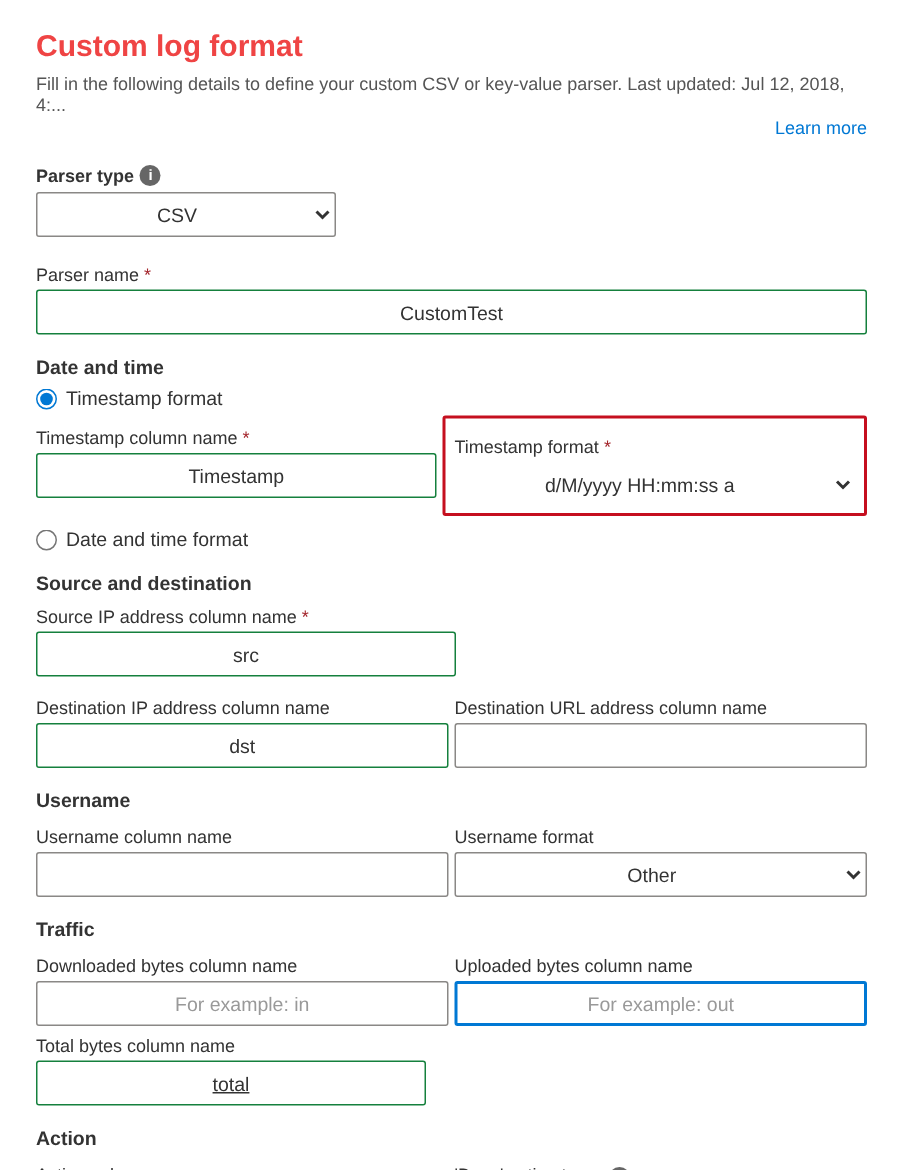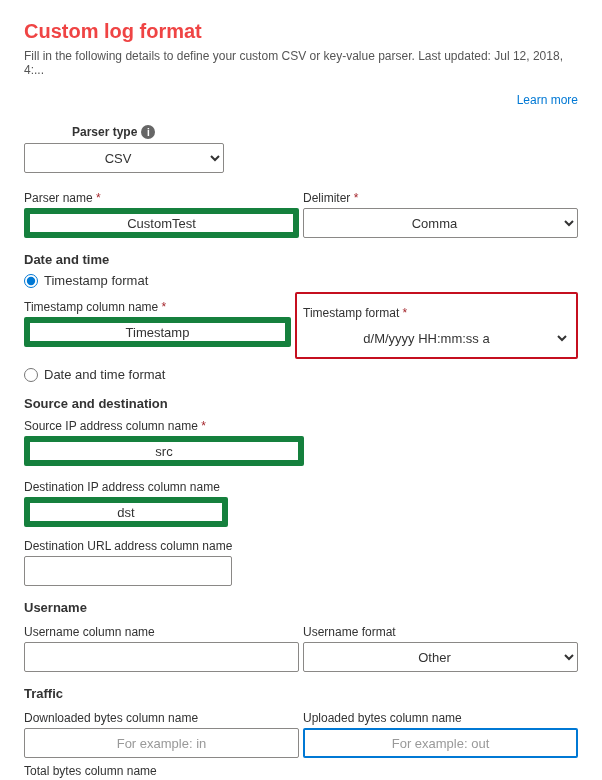--- a/index.html
+++ b/index.html
@@ -17,40 +17,39 @@
       font-weight: 600;
       color: #ef4444;
       margin-bottom: 6px;
     }
     .subtitle {
       font-size: 12px;
       color: #555;
       margin-bottom: 18px;
       display: flex;
       align-items: flex-start;
-      gap: 16px;
+      gap: 1px;
       flex-wrap: wrap;
     }
     .learn-more {
       color: #0078d4;
       cursor: pointer;
       text-decoration: none;
       margin-left: auto;
       white-space: nowrap;
     }
     .section-label {
       font-size: 12px;
       font-weight: 600;
       color: #333;
       margin-bottom: 4px;
       margin-top: 12px;
       display: flex;
       align-items: center;
       gap: 4px;
-      margin-left: 48px;
     }
     .info-icon {
       width: 14px;
       height: 14px;
       border-radius: 50%;
       background: #666;
       color: #fff;
       font-size: 10px;
       display: inline-flex;
       align-items: center;
@@ -81,21 +80,21 @@
       border: 1px solid #8a8886;
       padding: 4px 8px;
       font-size: 13px;
       color: #333;
       background: #fff;
       outline: none;
       border-radius: 2px;
       text-align: center;
     }
     input.highlighted, select.highlighted {
-      border: 6px solid #15803d;
+      border: 1px solid #15803d;
     }
     input.focused-blue {
       border: 2px solid #0078d4;
     }
     input::placeholder {
       color: #999;
     }
     .radio-group {
       display: flex;
       flex-direction: column;
@@ -144,26 +143,20 @@
 </div>
 <select style="width:200px;">
   <option>CSV</option>
 </select>
 
 
 <div class="row" style="margin-top:10px;">
   <div class="col">
     <div class="field-label required">Parser name</div>
     <input type="text" class="highlighted" value="CustomTest" style="">
-  </div>
-  <div class="col">
-    <div class="field-label required">Delimiter</div>
-    <select>
-      <option>Comma</option>
-    </select>
   </div>
 </div>
 
 
 <div class="group-heading section-divider">Date and time</div>
 <div class="radio-group">
   <label class="radio-row">
     <input type="radio" name="datetime" checked="" style="">
     <span>Timestamp format</span>
   </label>
@@ -188,21 +181,21 @@
     <input type="radio" name="datetime" style="">
     <span>Date and time format</span>
   </label>
 </div>
 
 
 <div class="group-heading section-divider">Source and destination</div>
 <div class="field-label required">Source IP address column name</div>
 <input type="text" class="highlighted" value="src" style="width: 280px;">
 
-<div class="row" style="margin-top:6px;flex-direction:column;">
+<div class="row" style="margin-top:6px;">
   <div class="col">
     <div class="field-label">Destination IP address column name</div>
     <input type="text" class="highlighted" value="dst" style="">
   </div>
   <div class="col">
     <div class="field-label">Destination URL address column name</div>
     <input type="text" value="" style="">
   </div>
 </div>
 

